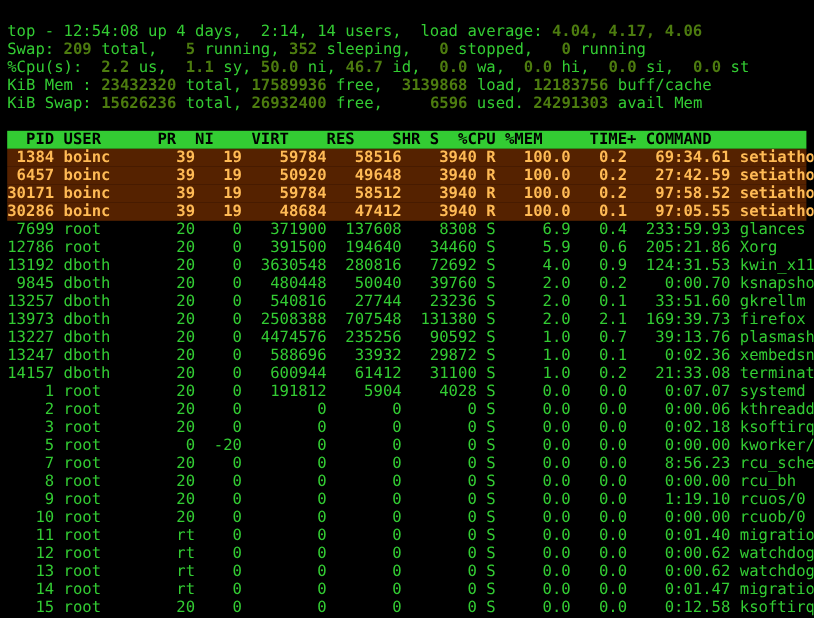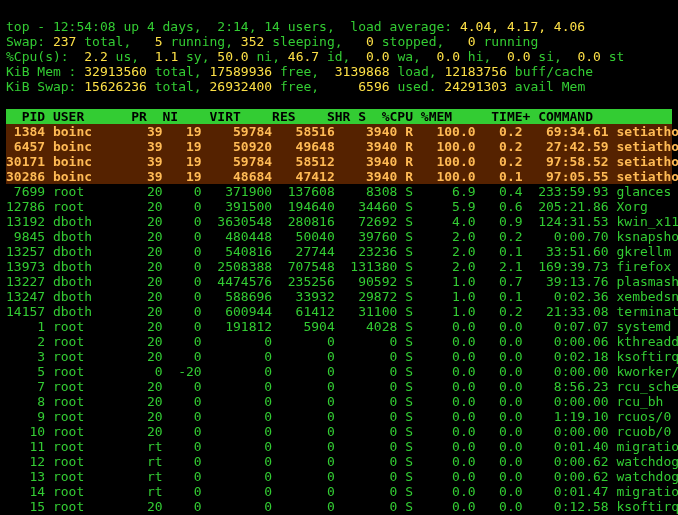--- a/index.html
+++ b/index.html
@@ -10,44 +10,44 @@
     font-family: "DejaVu Sans Mono", "Menlo", "Consolas", monospace;
     font-size: 13px;
     line-height: 15px;
     width: 678px;
     overflow: hidden;
   }
   .term {
     padding: 4px 6px 0 6px;
     white-space: pre;
   }
-  .bold { font-weight: normal; color: #fde047; }
+  .bold { font-weight: bold; color: #4d7c0f; }
   .hdr {
     background: #33cc33;
     color: #000;
     font-weight: bold;
     display: inline-block;
     width: 100%;
   }
   .hlrow {
     background: #552200;
     color: #ffbb55;
     font-weight: bold;
     display: inline-block;
     width: 100%;
   }
   .row { display: inline-block; width: 100%; }
 </style>
 </head>
 <body>
 <div class="term">
 <span class="row"><span>top - 12:54:08 up 4 days,  2:14, 14 users,  load average: </span><span class="bold">4.04, 4.17, 4.06</span></span>
-<span class="row"><span>Swap: </span><span class="bold">237</span><span> total,   </span><span class="bold">5</span><span> running, </span><span class="bold">352</span><span> sleeping,   </span><span class="bold">0</span><span> stopped,   </span><span class="bold">0</span><span> running</span></span>
+<span class="row"><span>Swap: </span><span class="bold">209</span><span> total,   </span><span class="bold">5</span><span> running, </span><span class="bold">352</span><span> sleeping,   </span><span class="bold">0</span><span> stopped,   </span><span class="bold">0</span><span> running</span></span>
 <span class="row"><span>%Cpu(s):  </span><span class="bold">2.2</span><span> us,  </span><span class="bold">1.1</span><span> sy, </span><span class="bold">50.0</span><span> ni, </span><span class="bold">46.7</span><span> id,  </span><span class="bold">0.0</span><span> wa,  </span><span class="bold">0.0</span><span> hi,  </span><span class="bold">0.0</span><span> si,  </span><span class="bold">0.0</span><span> st</span></span>
-<span class="row"><span>KiB Mem : </span><span class="bold">32913560</span><span> total, </span><span class="bold">17589936</span><span> free,  </span><span class="bold">3139868</span><span> load, </span><span class="bold">12183756</span><span> buff/cache</span></span>
+<span class="row"><span>KiB Mem : </span><span class="bold">23432320</span><span> total, </span><span class="bold">17589936</span><span> free,  </span><span class="bold">3139868</span><span> load, </span><span class="bold">12183756</span><span> buff/cache</span></span>
 <span class="row"><span>KiB Swap: </span><span class="bold">15626236</span><span> total, </span><span class="bold">26932400</span><span> free,     </span><span class="bold">6596</span><span> used. </span><span class="bold">24291303</span><span> avail Mem</span></span>
 <span class="row">&nbsp;</span>
 <span class="hdr">  PID USER      PR  NI    VIRT    RES    SHR S  %CPU %MEM     TIME+ COMMAND    </span>
 <div id="process-list"><span class="hlrow"> 1384 boinc       39   19    59784   58516    3940 R   100.0   0.2   69:34.61 setiathome_8.00</span>
 <span class="hlrow"> 6457 boinc       39   19    50920   49648    3940 R   100.0   0.2   27:42.59 setiathome_8.00</span>
 <span class="hlrow">30171 boinc       39   19    59784   58512    3940 R   100.0   0.2   97:58.52 setiathome_8.00</span>
 <span class="hlrow">30286 boinc       39   19    48684   47412    3940 R   100.0   0.1   97:05.55 setiathome_8.00</span>
 <span class="row"> 7699 root        20    0   371900  137608    8308 S     6.9   0.4  233:59.93 glances</span>
 <span class="row">12786 root        20    0   391500  194640   34460 S     5.9   0.6  205:21.86 Xorg</span>
 <span class="row">13192 dboth       20    0  3630548  280816   72692 S     4.0   0.9  124:31.53 kwin_x11</span>

